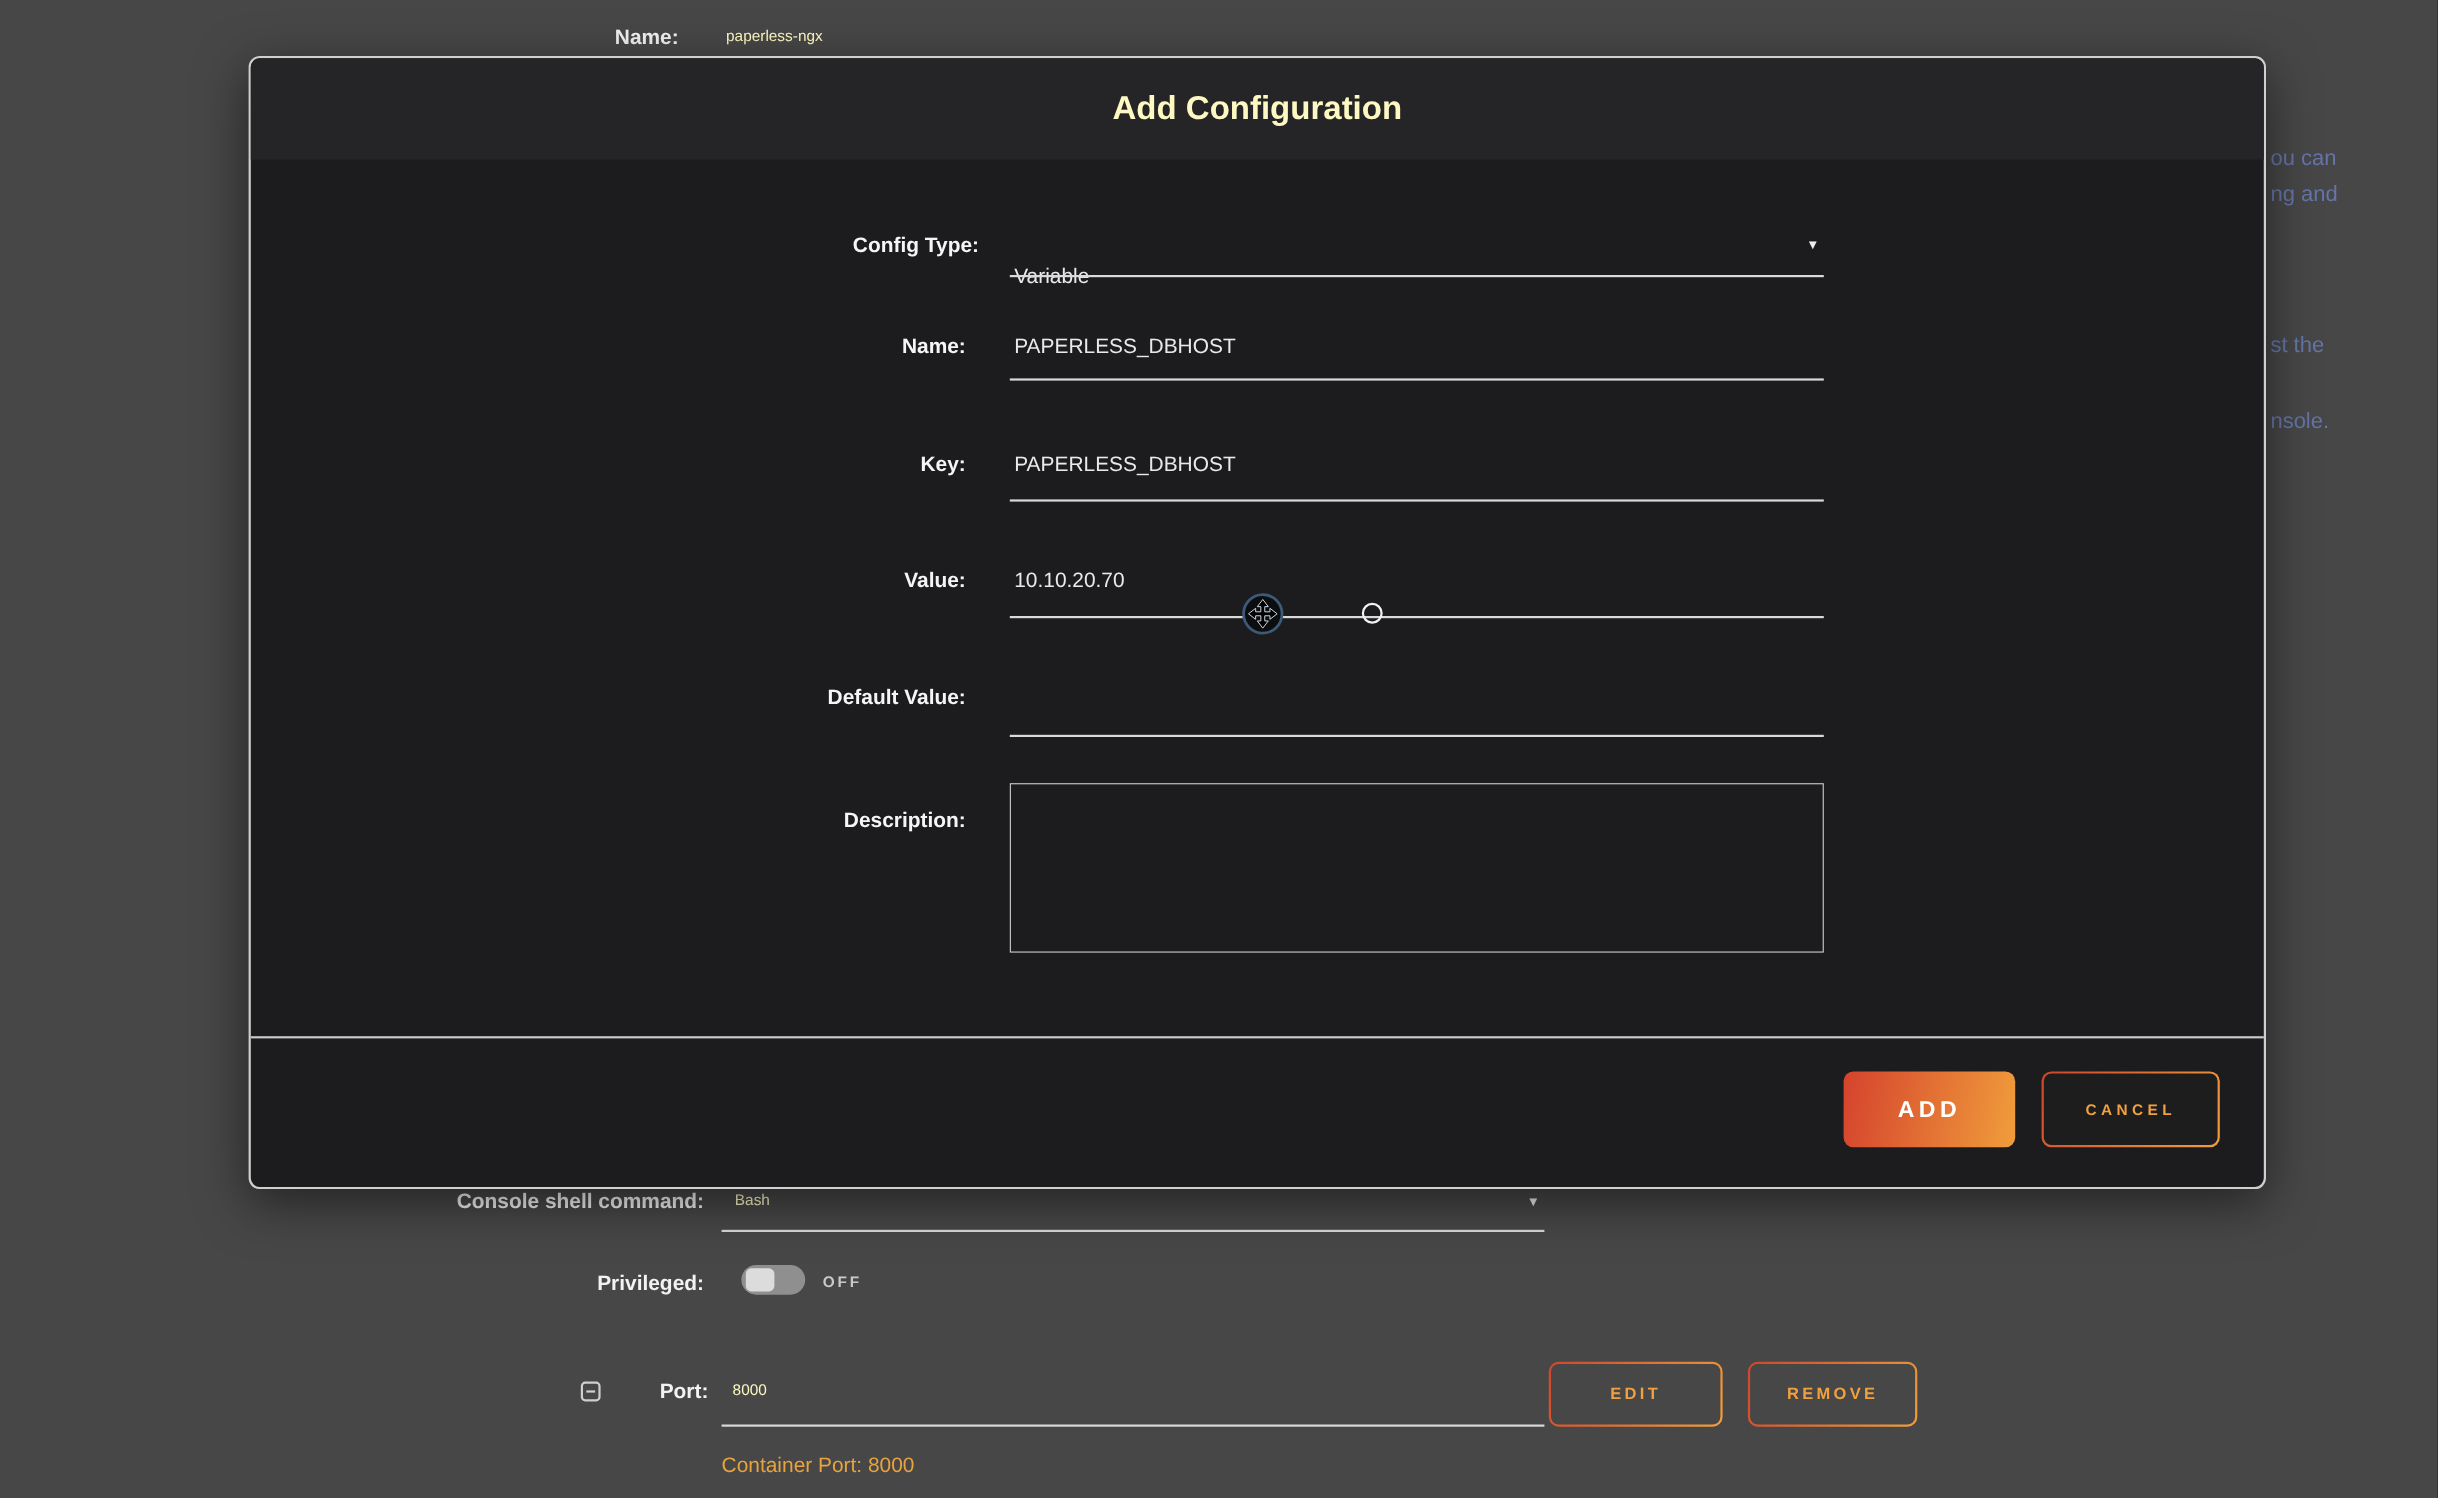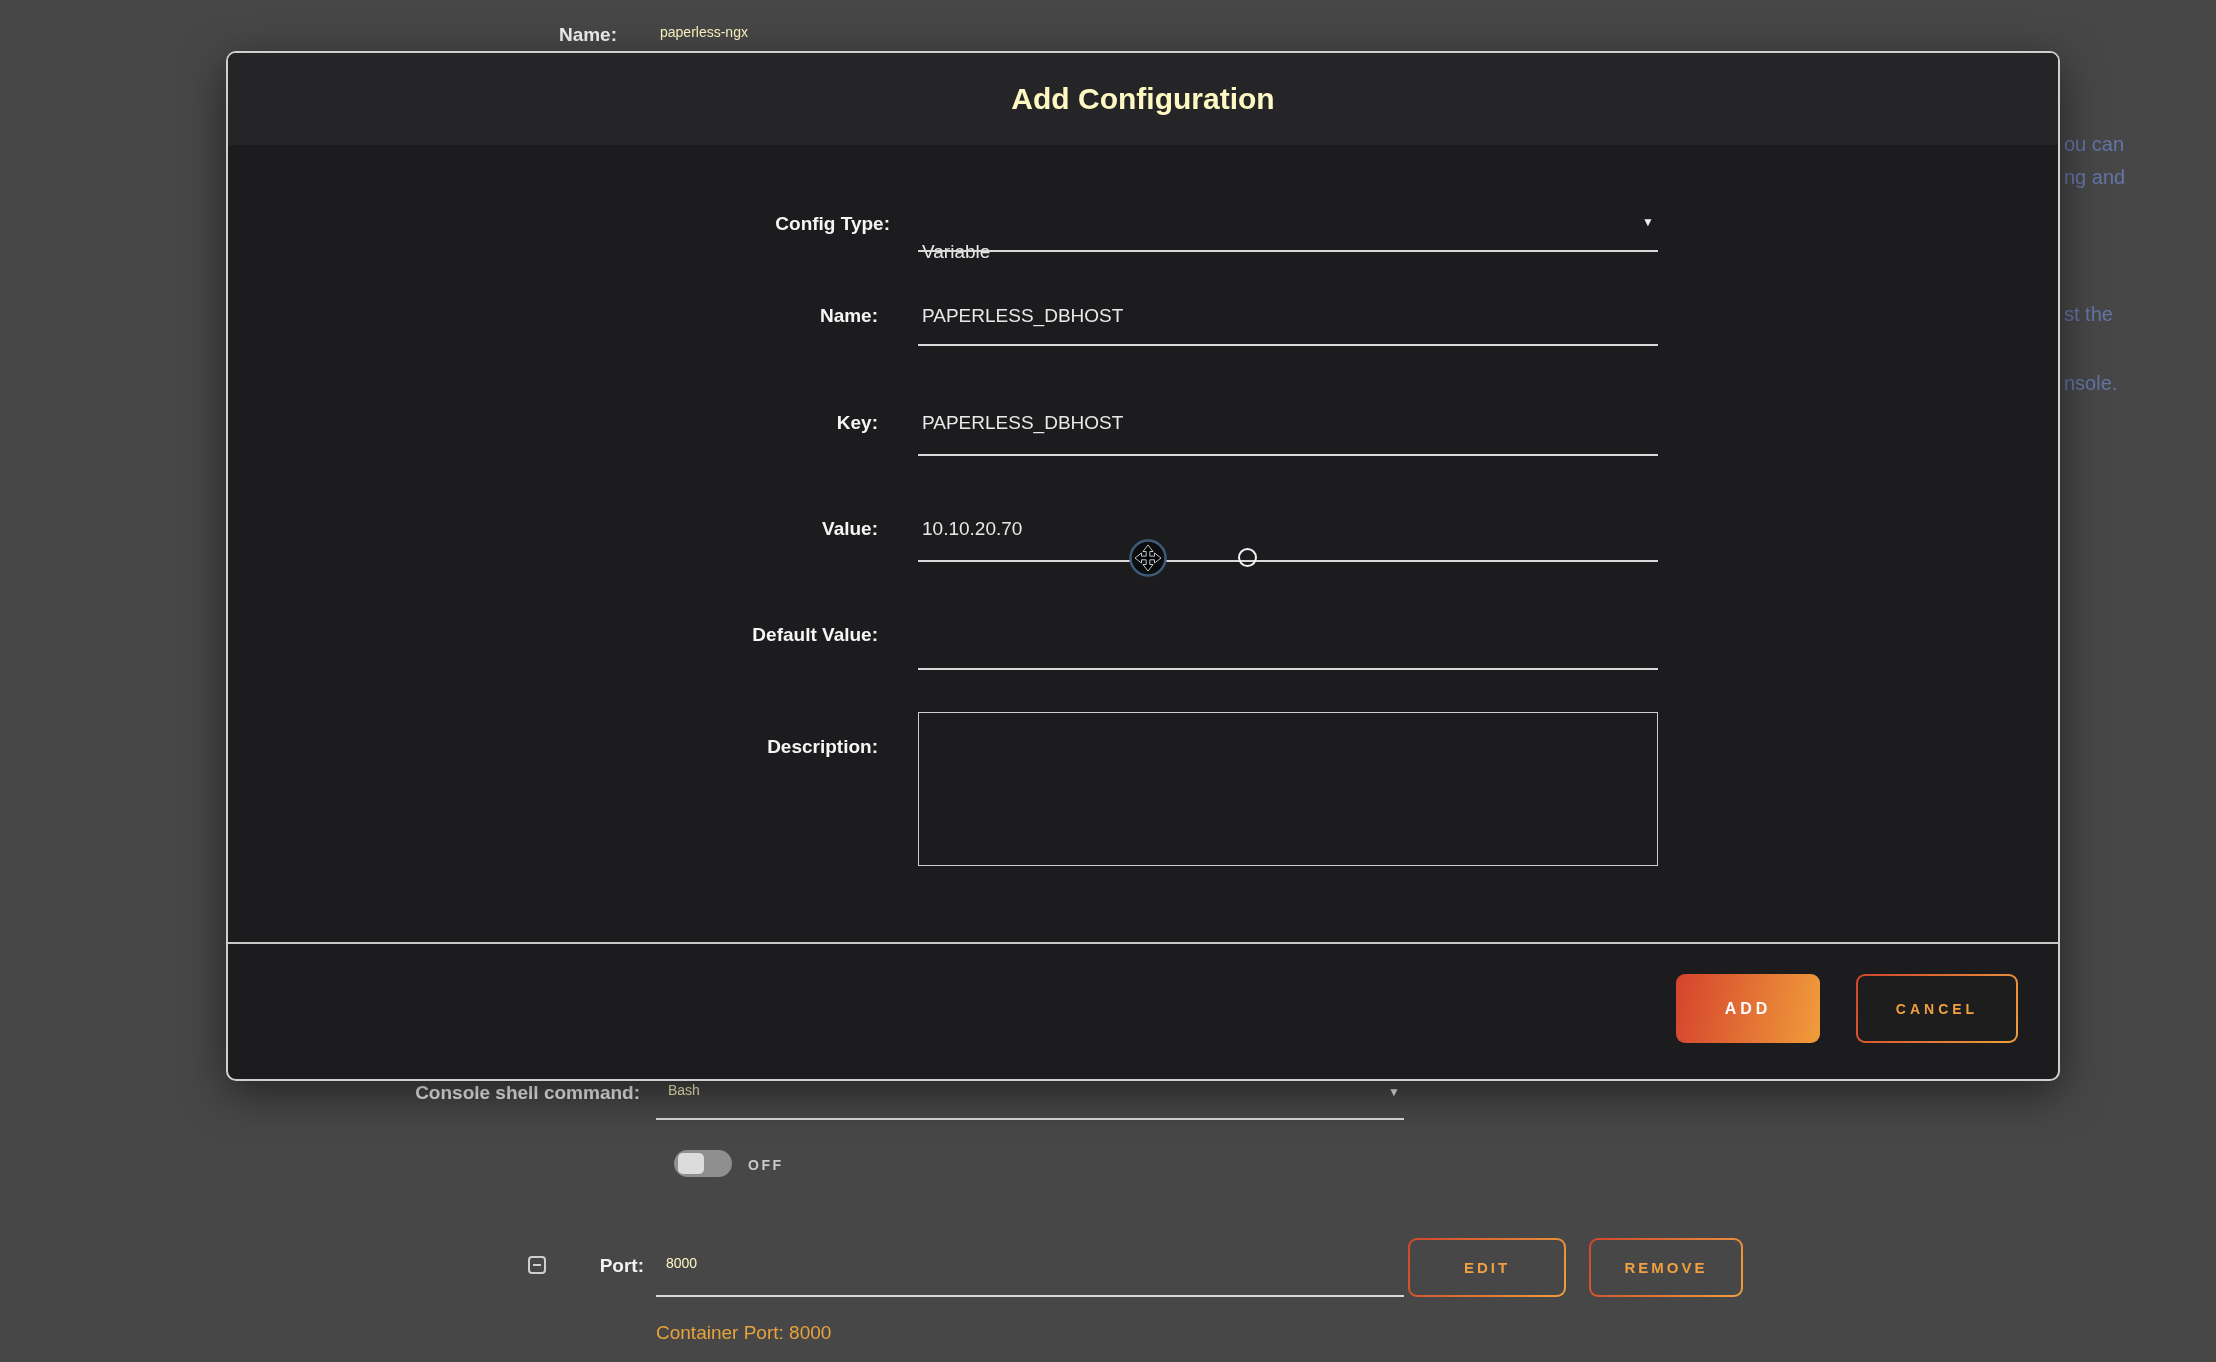--- a/index.html
+++ b/index.html
@@ -56,24 +56,24 @@
   .m-input { position:absolute; left:690px; width:740px; height:30px; background:transparent; border:none; outline:none;
              color:#e9e9e9; font-size:19px; font-family:"Liberation Sans", sans-serif; padding:0 0 0 4px; }
   .m-underline { position:absolute; left:690px; width:740px; height:2px; background:#d9d9d9; }
 
   .m-textarea { position:absolute; left:690px; top:659px; width:740px; height:154px; background:transparent;
                 border:1px solid #cfcfcf; color:#e9e9e9; font-size:19px; font-family:"Liberation Sans", sans-serif;
                 resize:none; outline:none; padding:8px; }
 
   .m-divider { position:absolute; left:0; top:889px; width:100%; height:2px; background:#c9c9c9; }
 
-  .add-btn { position:absolute; left:1448px; top:921px; width:144px; height:69px;
+  .add-btn { position:absolute; left:1448px; top:921px; width:156px; height:69px;
              background:linear-gradient(100deg,#d5432d 0%,#f09d3b 100%);
              border-radius:9px; display:flex; align-items:center; justify-content:center;
-             font-size:16px; font-weight:bold; letter-spacing:4px; color:#ffffff; cursor:pointer; }
+             font-size:21px; font-weight:bold; letter-spacing:4px; color:#ffffff; cursor:pointer; }
   .cancel-btn { left:1628px; top:921px; width:162px; height:69px; }
   .cancel-btn .ginner { font-size:14px; letter-spacing:4px; }
 
   .edit-btn   { left:1408px; top:1238px; width:158px; height:59px; }
   .remove-btn { left:1589px; top:1238px; width:154px; height:59px; }
   .edit-btn .ginner, .remove-btn .ginner { font-size:15px; letter-spacing:3px; }
 
   .note { position:absolute; left:656px; top:1322px; font-size:19px; color:#e8a33d; white-space:nowrap; }
 
   
@@ -90,20 +90,21 @@
   <div class="frag" style="top:133px;">ou can</div>
   <div class="frag" style="top:166px;">ng and</div>
   <div class="frag" style="top:303px;">st the</div>
   <div class="frag" style="top:372px;">nsole.</div>
 
   <div class="bg-label" style="left:0;top:1082px;width:640px;">Console shell command:</div>
   <div class="bg-value" style="left:668px;top:1082px;">Bash</div>
   <div class="dd-arrow" style="left:1388px;top:1086px;">▼</div>
   <div class="underline" style="left:656px;top:1118px;width:748px;"></div>
 
+  <div class="bg-label" style="left:0;top:1157px;width:640px;">Privileged:</div>
   <div class="toggle">
     <div class="knob"></div>
   </div>
   <div class="toggle-state">OFF</div>
 
   <div class="sqminus"></div>
   <div class="bg-label" style="left:0;top:1255px;width:644px;">Port:</div>
   <div class="bg-value" style="left:666px;top:1255px;">8000</div>
   <div class="underline" style="left:656px;top:1295px;width:748px;"></div>
 

